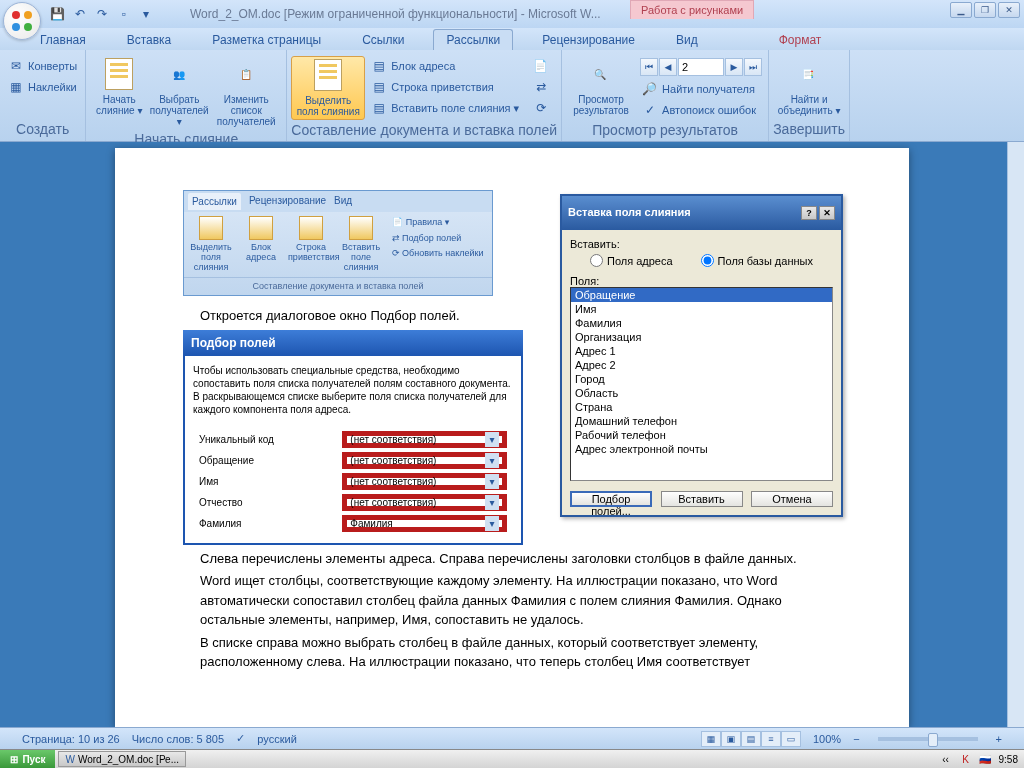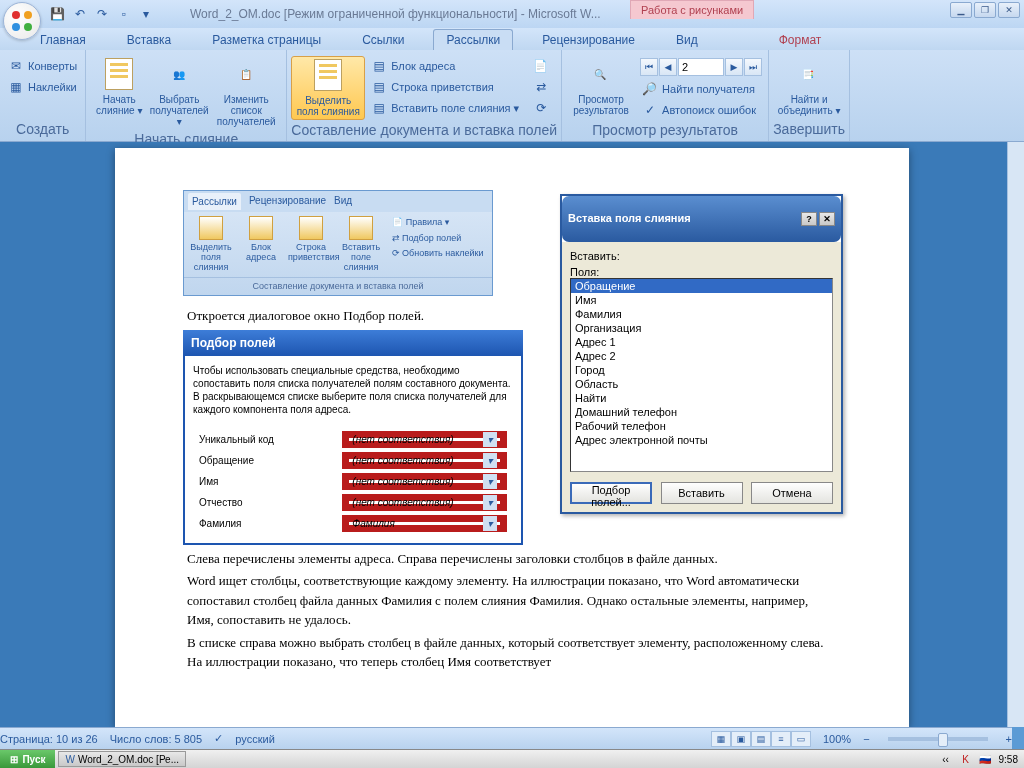--- a/index.html
+++ b/index.html
@@ -32,63 +32,63 @@
 .rb-small-col { display: flex; flex-direction: column; gap: 1px; }
 .rb-small { display: flex; align-items: center; gap: 4px; padding: 2px 4px; font-size: 11px; color: #2a5a9e; cursor: pointer; white-space: nowrap; }
 .rb-small .icon-small { width: 16px; height: 16px; display: flex; align-items: center; justify-content: center; font-size: 12px; }
 .nav-box { display: flex; align-items: center; gap: 1px; padding: 2px; }
 .nav-btn { width: 18px; height: 18px; background: linear-gradient(#f4f8fd,#d8e6f5); border: 1px solid #a5c0e0; display: flex; align-items: center; justify-content: center; font-size: 9px; color: #2a5a9e; cursor: pointer; }
 .nav-input { width: 46px; height: 18px; border: 1px solid #a5c0e0; font-size: 11px; padding: 0 3px; }
 
 
 .work { position: absolute; top: 142px; left: 0; right: 0; bottom: 41px; background: #3a7ab8; display: flex; justify-content: center; overflow: hidden; }
 .page { width: 794px; background: #fff; margin-top: 6px; box-shadow: 0 2px 8px rgba(0,0,0,0.4); padding: 36px 68px; font-size: 13px; line-height: 1.5; font-family: "Times New Roman", serif; color: #000; position: relative; }
-.page p { margin: 3px 4px; font-family: Liberation Serif, serif; }
+.page p { margin: 3px 17px; }
 
 
 .doc-embed-ribbon { border: 1px solid #6a9ad0; background: linear-gradient(#dbe8f7, #c0d6ee); margin: 6px 0 10px; width: 310px; }
 .doc-embed-tabs { display: flex; font-size: 10px; padding: 2px 4px; gap: 8px; color: #2a5a9e; background: #c8dcf2; }
 .doc-embed-tabs span:first-child { background: #e8f0fa; padding: 1px 4px; border-radius: 2px 2px 0 0; }
 .doc-embed-body { display: flex; padding: 4px; gap: 4px; }
 .doc-embed-btn { font-size: 9px; color: #2a5a9e; text-align: center; width: 46px; line-height: 1.1; }
 .doc-embed-btn .ic { width: 24px; height: 24px; margin: 0 auto 3px; background: linear-gradient(#fff,#f0c860); border: 1px solid #d0a040; }
 .doc-embed-side { display:flex; flex-direction:column; gap:2px; font-size:9px; color:#2a5a9e; padding-left:4px; }
 .doc-embed-footer { font-size: 9px; color: #4a6a9a; text-align: center; padding: 2px; border-top:1px solid #a5c0e0; }
 
 
 .doc-embed-dlg { width: 340px; margin: 4px 0; }
 .doc-embed-dlg-title { background: linear-gradient(#3d7dd8, #1d55b0); color: #fff; font-weight: bold; font-size: 12px; padding: 4px 8px; }
 .doc-embed-dlg-body { background: #fff; border: 2px solid #1d55b0; border-top: none; padding: 8px; font-size: 10px; color: #000; }
 .doc-embed-dlg-body table { width: 100%; margin-top: 12px; font-size: 10px; }
 .doc-embed-dlg-body td { padding: 1px 4px; }
-.doc-embed-dlg-body select, .doc-embed-dlg-body .fake-sel { width: 100%; border: 7px solid #b91c1c; background: #fff; font-size: 10px; height: 17px; display:flex; align-items:center; padding:0 3px; position:relative;font-style:italic; }
+.doc-embed-dlg-body select, .doc-embed-dlg-body .fake-sel { width: 100%; border: 5px solid #b91c1c; background: #fff; font-size: 10px; height: 17px; display:flex; align-items:center; padding:0 3px; position:relative; }
 .fake-sel::after { content:"▾"; position:absolute; right:3px; color:#2a5a9e; background:#d0e0f2; width:14px; text-align:center; }
 
 
 .mergefield-dlg { position: absolute; left: 560px; top: 194px; width: 283px; background: #fff; border: 2px solid #2a5aa0; box-shadow: 2px 2px 4px rgba(0,0,0,0.3); font-size: 11px; z-index: 200; }
-.mergefield-title { background: linear-gradient(#5a8ed0, #2a5aa0); color: #fff; padding: 16px 6px; display: flex; justify-content: space-between; font-weight: bold; font-size: 11px; border-radius: 7px; }
+.mergefield-title { background: linear-gradient(#5a8ed0, #2a5aa0); color: #fff; padding: 10px 6px; display: flex; justify-content: space-between; font-weight: bold; font-size: 11px; }
 .mergefield-title-btns { display: flex; gap: 2px; }
 .mergefield-title-btn { width: 16px; height: 14px; background: linear-gradient(#e8e8e8,#c8c8c8); border: 1px solid #888; font-size: 9px; display: flex; align-items: center; justify-content: center; color: #000; cursor: pointer; }
 .mergefield-body { background: #ece9d8; padding: 8px; }
 .mergefield-body .row1 { margin-bottom: 4px; }
 .mergefield-body .radios { display: flex; gap: 28px; margin: 4px 0 8px 20px; }
 .mergefield-body .radios label { display: flex; align-items: center; gap: 4px; }
 .mergefield-list { background: #fff; border: 1px inset #888; height: 194px; overflow: hidden; position: relative; }
 .mergefield-list-inner { height: 100%; overflow-y: auto; }
 .mergefield-item { padding: 0px 4px; cursor: pointer; line-height: 14px; }
 .mergefield-item.sel { background: #316ac5; color: #fff; }
 .mergefield-btns { display: flex; gap: 8px; margin-top: 10px; justify-content: space-between; }
-.mergefield-btns button { width: 82px; height: 22px; background: linear-gradient(#fefefe, #e4e4e0); border: 1px solid #888; font-size: 11px; cursor: pointer; }
+.mergefield-btns button { width: 82px; height: 16px; background: linear-gradient(#fefefe, #e4e4e0); border: 1px solid #888; font-size: 11px; cursor: pointer; }
 .mergefield-btns button.def { border: 2px solid #3a6ab8; }
 
 
 .vscroll { position: absolute; right: 0; top: 142px; bottom: 41px; width: 17px; background: #d8e6f5; border-left: 1px solid #a5c0e0; }
 
 
-.statusbar { position: absolute; bottom: 19px; left: 0; right: 12px; height: 22px; background: linear-gradient(#d3e5fa,#b8d2ee); display: flex; align-items: center; font-size: 11px; color: #2a5a9e; padding: 0 0; gap: 12px; border-top: 1px solid #8aa9d0; }
+.statusbar { position: absolute; bottom: 19px; left: 0; right: 0; height: 22px; background: linear-gradient(#d3e5fa,#b8d2ee); display: flex; align-items: center; font-size: 11px; color: #2a5a9e; padding: 0 22px; gap: 12px; border-top: 1px solid #8aa9d0; }
 .statusbar .spacer { flex: 1; }
 .status-views { display: flex; gap: 0; }
 .status-view-btn { width: 20px; height: 16px; border: 1px solid #a5c0e0; background: #e4eef9; display:flex;align-items:center;justify-content:center;font-size:9px;cursor:pointer; }
 .zoom-slider { width: 100px; height: 4px; background: #a5c0e0; position: relative; margin: 0 6px; }
 .zoom-slider::after { content:""; position:absolute; left:50%; top:-4px; width:8px; height:12px; background:#e4eef9; border:1px solid #8aa9d0; border-radius:2px; }
 
 
 .taskbar { position: absolute; bottom: 0; left: 0; right: 0; height: 19px; background: linear-gradient(#f0f0f0, #d4d4d4); display: flex; align-items: center; font-size: 10px; border-top: 1px solid #888; }
 .start-btn { background: linear-gradient(#6ac86a, #3a983a); color: #fff; padding: 2px 10px; font-weight: bold; display:flex;align-items:center;gap:4px; height:100%; }
 .task-item { background: linear-gradient(#e8e8e8, #c8c8c8); border: 1px solid #999; padding: 1px 6px; margin-left: 3px; display:flex;align-items:center;gap:3px; height:16px; font-size:10px; }
@@ -327,32 +327,42 @@
 <div class="mergefield-dlg">
   <div class="mergefield-title">
     <span>Вставка поля слияния</span>
     <div class="mergefield-title-btns">
       <div class="mergefield-title-btn">?</div>
       <div class="mergefield-title-btn">✕</div>
     </div>
   </div>
   <div class="mergefield-body">
     <div class="row1">Вставить:</div>
+    <div class="radios">
+      <label>
+          <input type="radio" name="mf" style="">
+          <span>Поля адреса</span>
+        </label>
+      <label>
+          <input type="radio" name="mf" checked="" style="">
+          <span>Поля базы данных</span>
+        </label>
+    </div>
     <div>Поля:</div>
     <div class="mergefield-list">
       <div class="mergefield-list-inner" id="mf-list">
           <div class="mergefield-item sel">Обращение</div>
           <div class="mergefield-item">Имя</div>
           <div class="mergefield-item">Фамилия</div>
           <div class="mergefield-item">Организация</div>
           <div class="mergefield-item">Адрес 1</div>
           <div class="mergefield-item">Адрес 2</div>
           <div class="mergefield-item">Город</div>
           <div class="mergefield-item">Область</div>
-          <div class="mergefield-item">Найти</div>
+          <div class="mergefield-item">Страна</div>
           <div class="mergefield-item">Домашний телефон</div>
           <div class="mergefield-item">Рабочий телефон</div>
           <div class="mergefield-item">Адрес электронной почты</div>
         </div>
     </div>
     <div class="mergefield-btns">
       <button class="def">Подбор полей...</button>
       <button>Вставить</button>
       <button>Отмена</button>
     </div>

